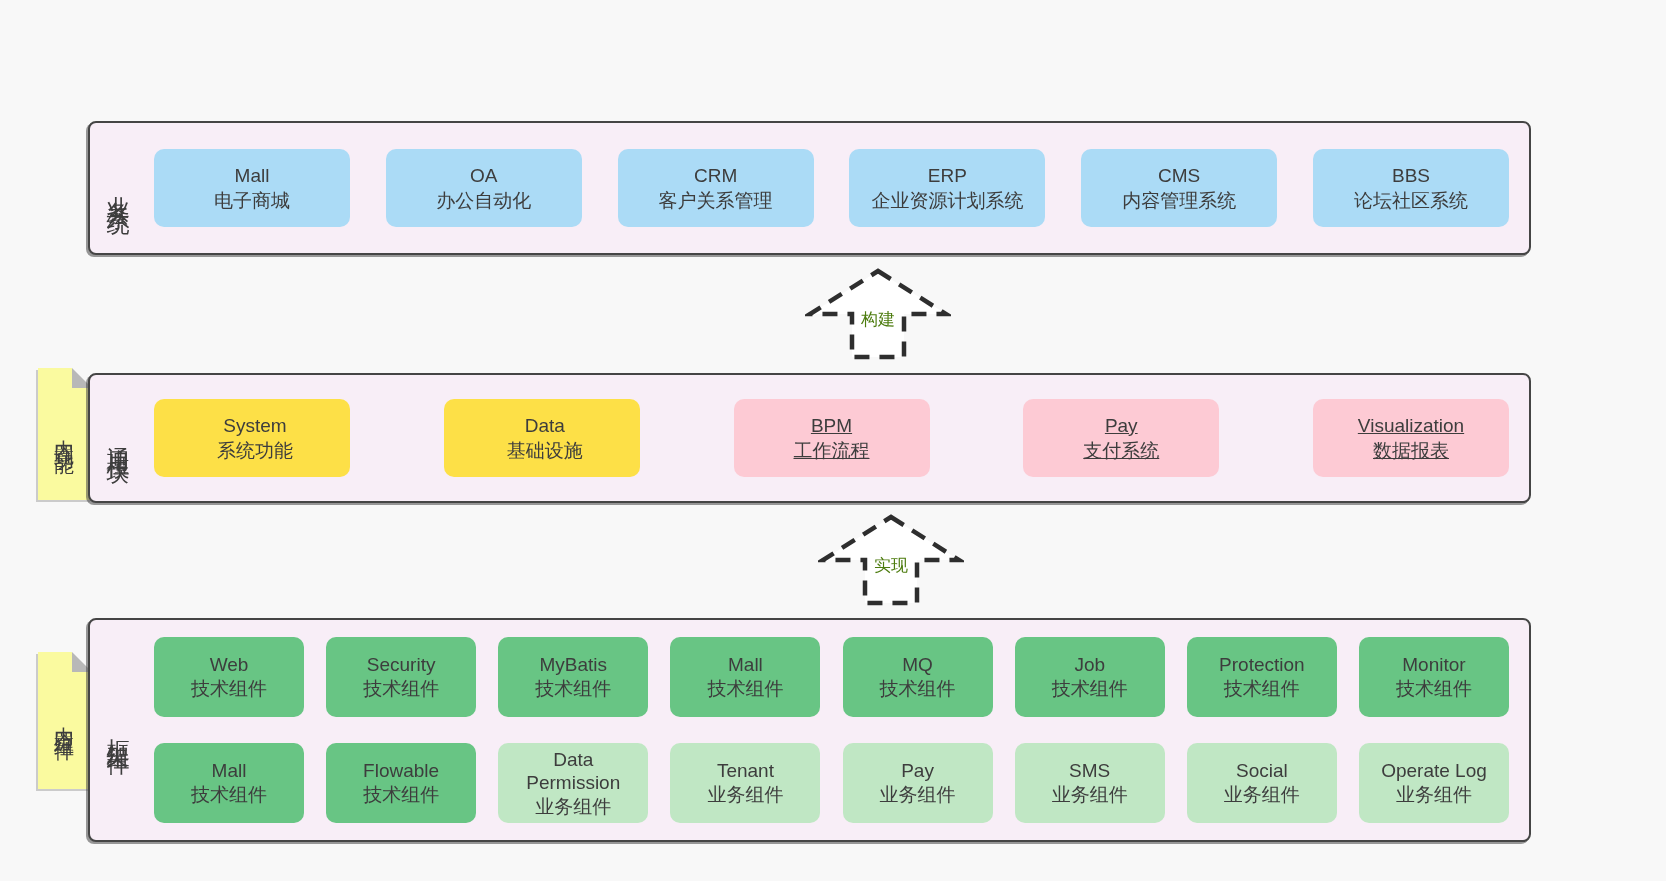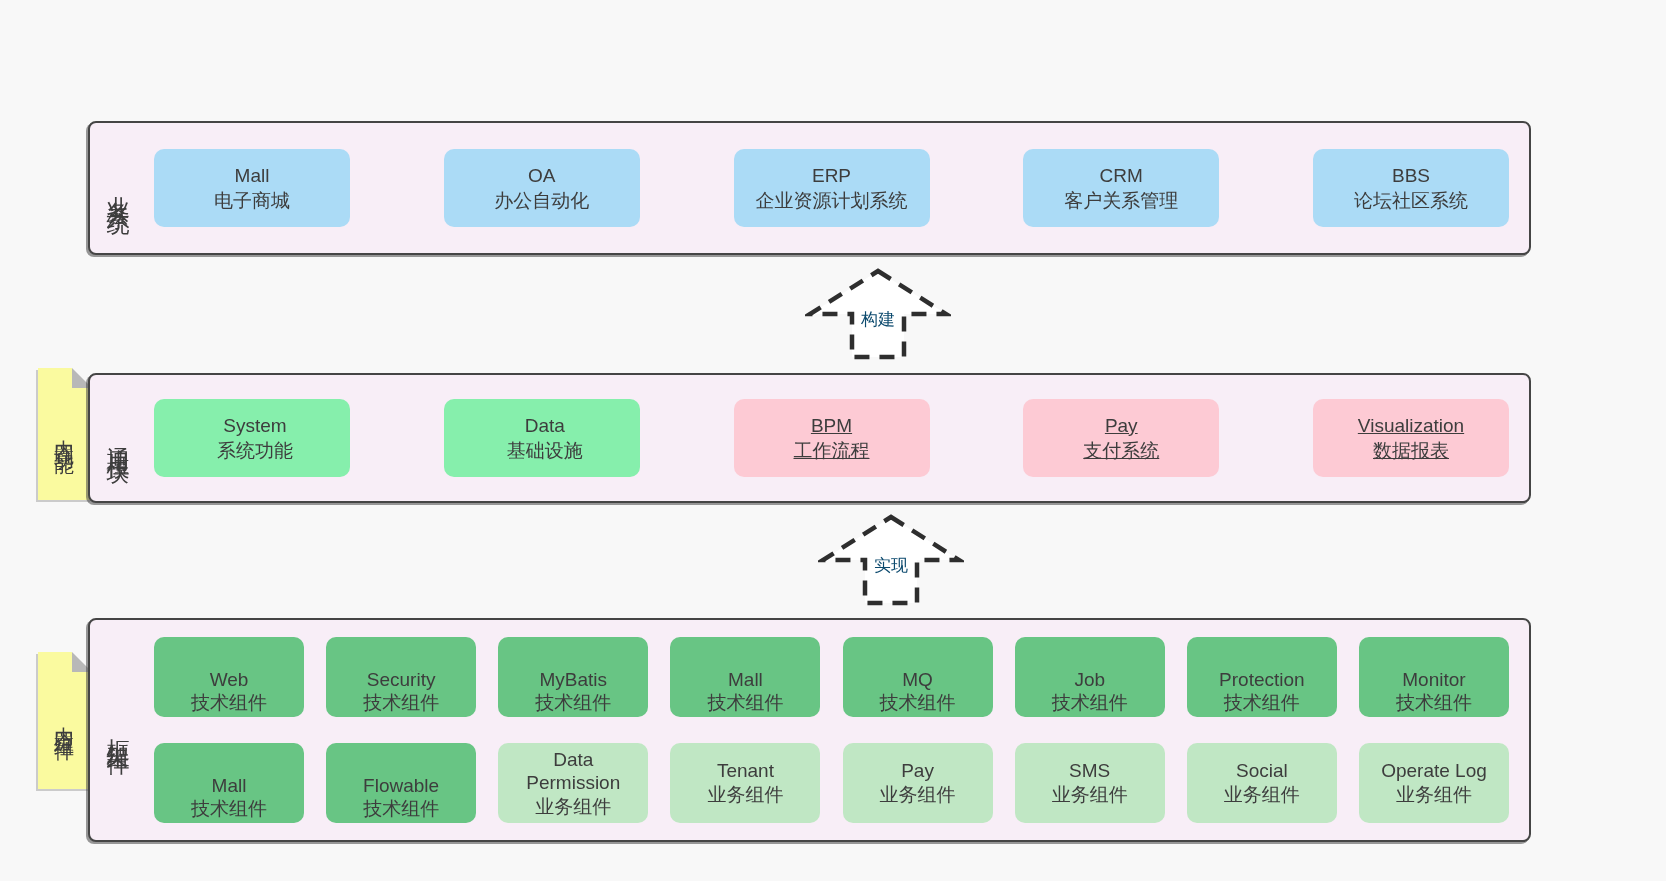--- a/index.html
+++ b/index.html
@@ -35,23 +35,23 @@
 
   
   .box{
     box-sizing:border-box;border-radius:10px;
     display:flex;flex-direction:column;align-items:center;justify-content:center;
     text-align:center;font-size:19px;line-height:1.32;color:#3d3d3d;
   }
   .box.wide{width:196px;height:78px;}
   .box.narrow{width:150px;height:80px;line-height:1.24;padding:2px 6px;}
   .blue{background:#abdbf6;}
-  .red{background:#86efac;padding-left:6px;}
+  .red{background:#fde047;padding-left:6px;}
   .pink{background:#fdcad4;text-decoration:underline;}
-  .green{background:#68c584;justify-content:flex-end;}
+  .green{background:#68c584;}
   .lightgreen{background:#c0e7c4;}
 
   
   .note{
     position:absolute;left:38px;width:54px;box-sizing:border-box;
     background:#fafa9f;box-shadow:-2px 2px 0 rgba(0,0,0,.18);
     display:flex;align-items:center;justify-content:center;
     writing-mode:vertical-lr;text-orientation:upright;
     font-size:20px;letter-spacing:5px;color:#3d3d3d;z-index:1;
   }
@@ -63,46 +63,50 @@
     border-color:transparent #f8f8f8 #b8b8b8 transparent;
   }
 
   
   .arrow{position:absolute;width:146px;height:92px;z-index:1;}
   .arrow svg{display:block;width:100%;height:100%;}
   .arrow-build{left:805px;top:268px;}
   .arrow-implement{left:818px;top:514px;}
   .arrow-label{
     position:absolute;left:50%;top:40px;transform:translateX(-50%);
-    background:#ffffff;padding:0 2px;font-size:17px;white-space:nowrap;color:#0c4a6e;text-align:right;
+    background:#ffffff;padding:0 2px;font-size:17px;white-space:nowrap;color:#4d7c0f;text-align:right;
   }
 </style>
 </head>
 <body>
 
 <div id="stage">
 
   <section class="band band-business">
     <div class="band-title">业务系统</div>
     <div class="band-content">
       <div class="box wide blue">
         <span>Mall</span>
         <span>电子商城</span>
       </div>
       <div class="box wide blue">
         <span>OA</span>
         <span>办公自动化</span>
       </div>
       <div class="box wide blue">
+        <span>CRM</span>
+        <span>客户关系管理</span>
+      </div>
+      <div class="box wide blue">
         <span>ERP</span>
         <span>企业资源计划系统</span>
       </div>
       <div class="box wide blue">
-        <span>CRM</span>
-        <span>客户关系管理</span>
+        <span>CMS</span>
+        <span>内容管理系统</span>
       </div>
       <div class="box wide blue">
         <span>BBS</span>
         <span>论坛社区系统</span>
       </div>
     </div>
   </section>
 
   <div class="arrow arrow-build">
     <svg viewBox="0 0 146 92">

